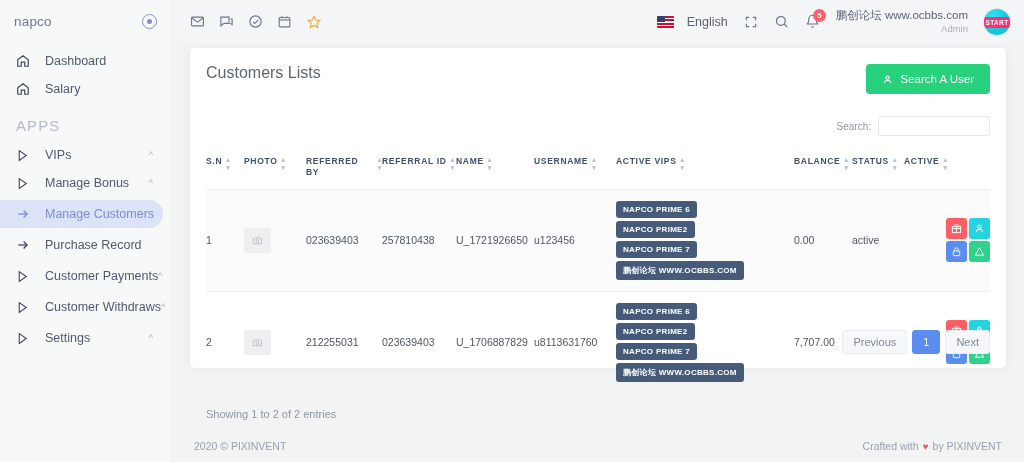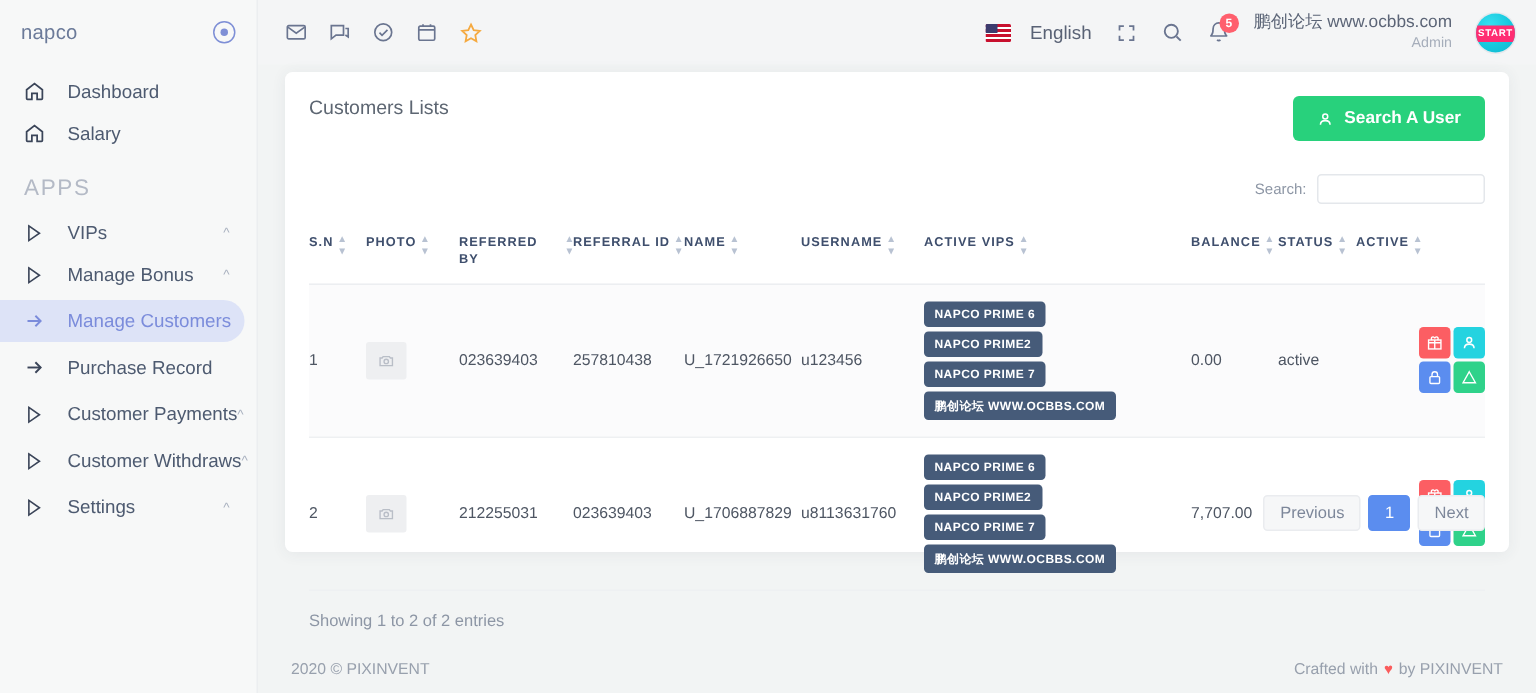--- a/index.html
+++ b/index.html
@@ -109,25 +109,25 @@
 
   
   .content { flex: 1 1 auto; padding: 5px 18px 0 18px; }
   .card {
     background: #fff; border-radius: 5px;
     box-shadow: 0 1px 10px rgba(60,70,90,.07);
     padding: 16px 16px 0 16px;
     height: 320px; position: relative;
   }
   .card-head { display: flex; align-items: flex-start; }
-  .card-title { font-size: 13px; color: #5d6672; padding: 0 0 12px 0; }
+  .card-title { font-size: 16px; color: #5d6672; padding: 0 0 12px 0; }
   .btn-search-user {
     margin-left: auto; background: #28d17c; color: #fff;
     border: none; border-radius: 4px; padding: 9px 16px;
-    font-size: 11.5px; font-weight: bold; display: flex;
+    font-size: 11.5px; font-weight: normal; display: flex;
     align-items: center; gap: 7px; cursor: pointer;
   }
   .btn-group { display: flex; }
   .btn-group button {
     background: #41546f; color: #e9edf3; border: none;
     border-right: 1px solid #54657d;
     font-size: 10.5px; padding: 6px 0; width: 52px;
     cursor: pointer;
   }
   .btn-group button:first-child { border-radius: 3px 0 0 3px; }

